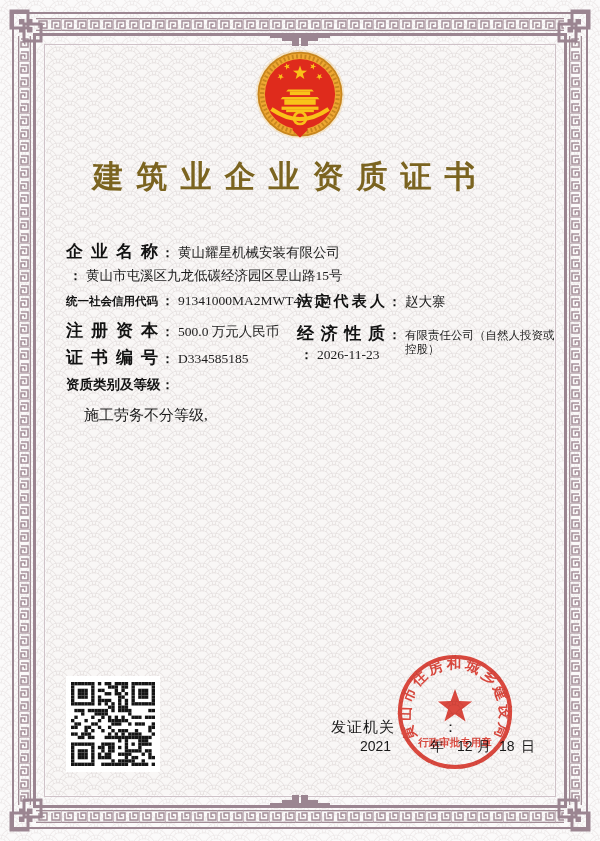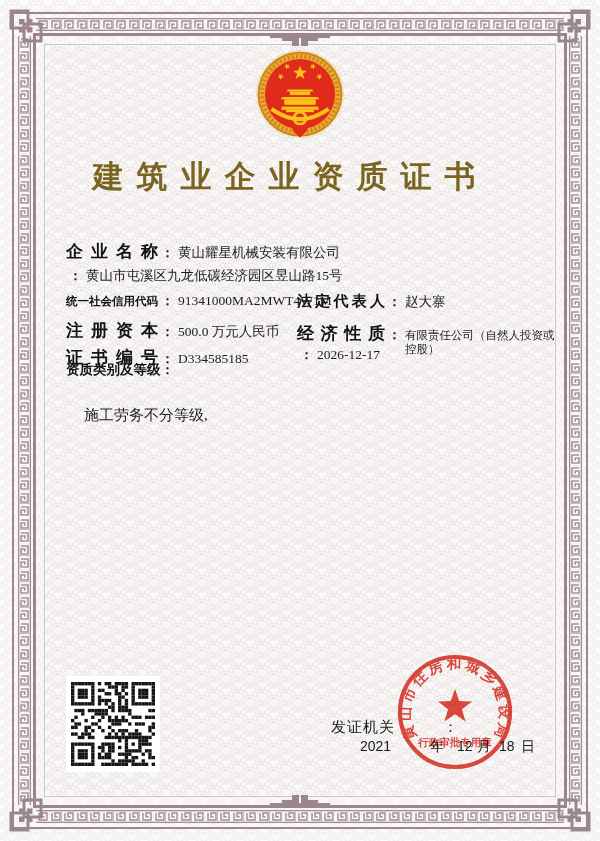--- a/index.html
+++ b/index.html
@@ -239,39 +239,39 @@
   <div class="row" style="left:66px;top:319px;">
     <span class="flabel">注册资本</span>
     <span class="colon">：</span>
     <span class="fvalue">500.0 万元人民币</span>
   </div>
   <div class="row" style="left:66px;top:346px;">
     <span class="flabel">证书编号</span>
     <span class="colon">：</span>
     <span class="fvalue">D334585185</span>
   </div>
-  <div class="row" style="left:66px;top:361px;">
+  <div class="row" style="left:66px;top:376px;">
     <span class="flabel sz13">资质类别及等级</span>
     <span class="colon">：</span>
     <span class="fvalue"></span>
   </div>
 
   <div class="row" style="left:297px;top:292px;">
     <span class="flabel rlabel sz15">法定代表人</span>
     <span class="colon">：</span>
     <span class="fvalue">赵大寨</span>
   </div>
   <div class="row" style="left:297px;top:322px;">
     <span class="flabel rlabel">经济性质</span>
     <span class="colon">：</span>
     <span class="fvalue small wrapval">有限责任公司（自然人投资或控股）</span>
   </div>
   <div class="row" style="left:297px;top:346px;">
     <span class="colon">：</span>
-    <span class="fvalue">2026-12-17</span>
+    <span class="fvalue">2026-11-23</span>
   </div>
 
   <div class="note">施工劳务不分等级,</div>
 
   <div class="qrbox">
     <svg id="qr-svg" viewBox="0 0 85 85" width="84" height="84" fill="#141414">
         <rect x="0.0" y="0.0" width="3.4" height="3.4"></rect>
         <rect x="3.4" y="0.0" width="3.4" height="3.4"></rect>
         <rect x="6.8" y="0.0" width="3.4" height="3.4"></rect>
         <rect x="10.2" y="0.0" width="3.4" height="3.4"></rect>

